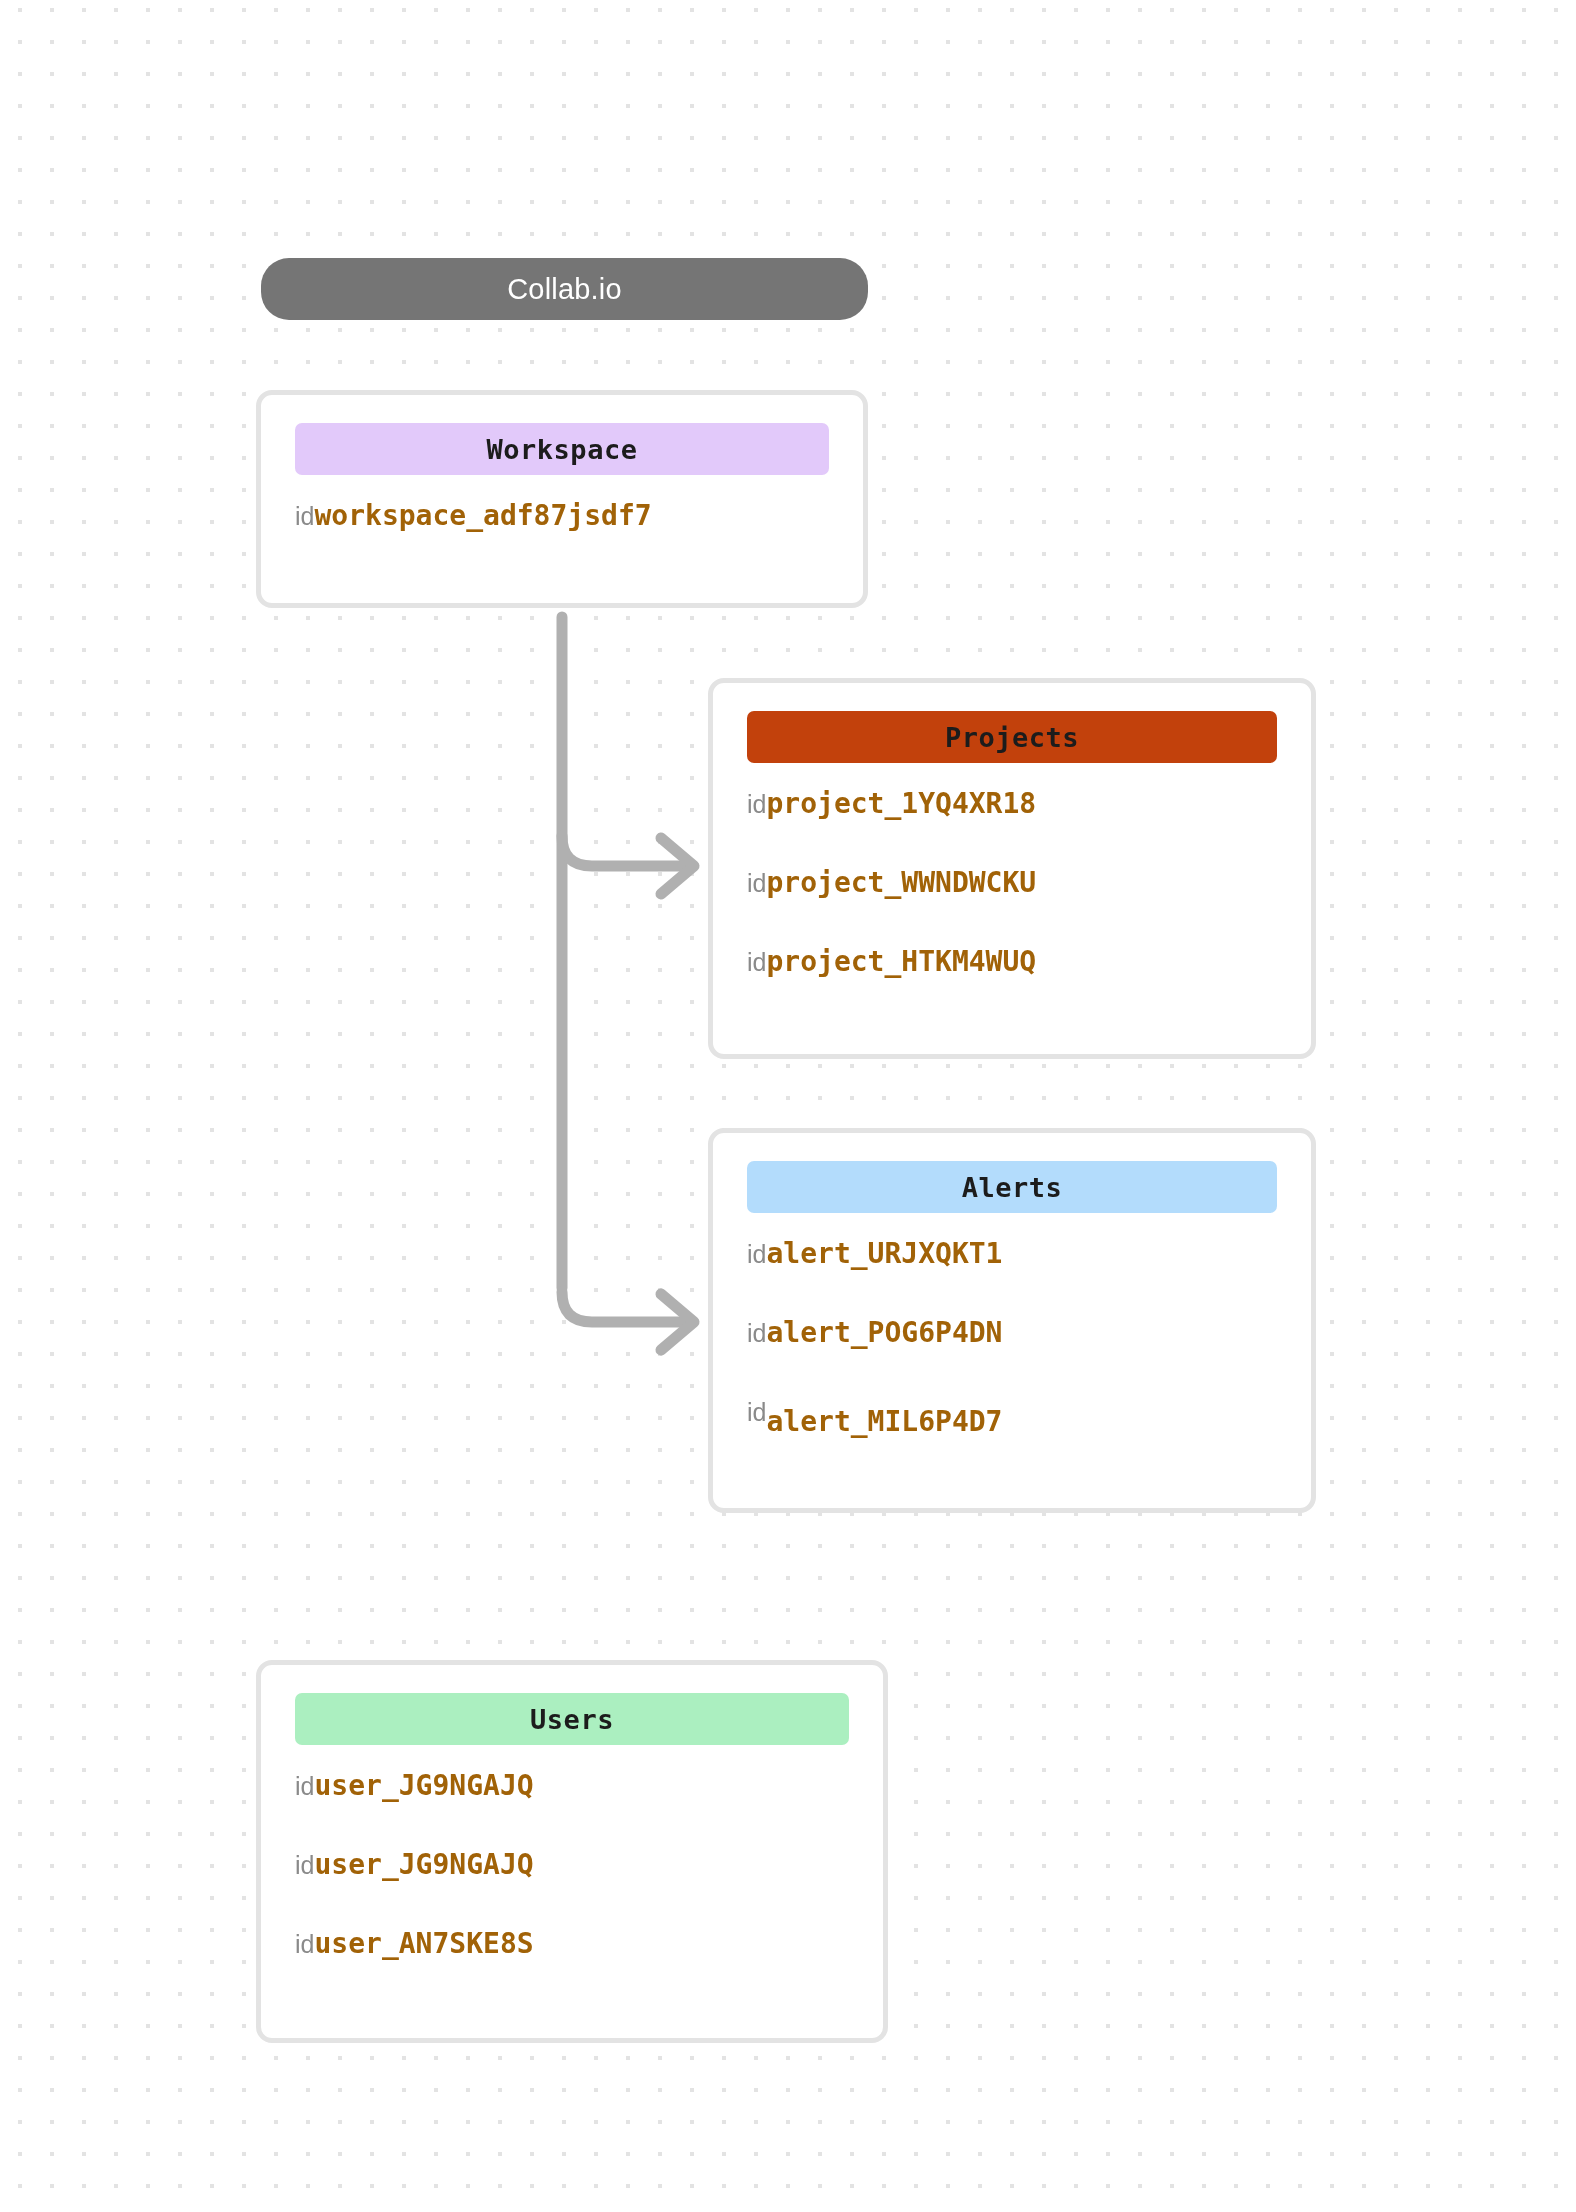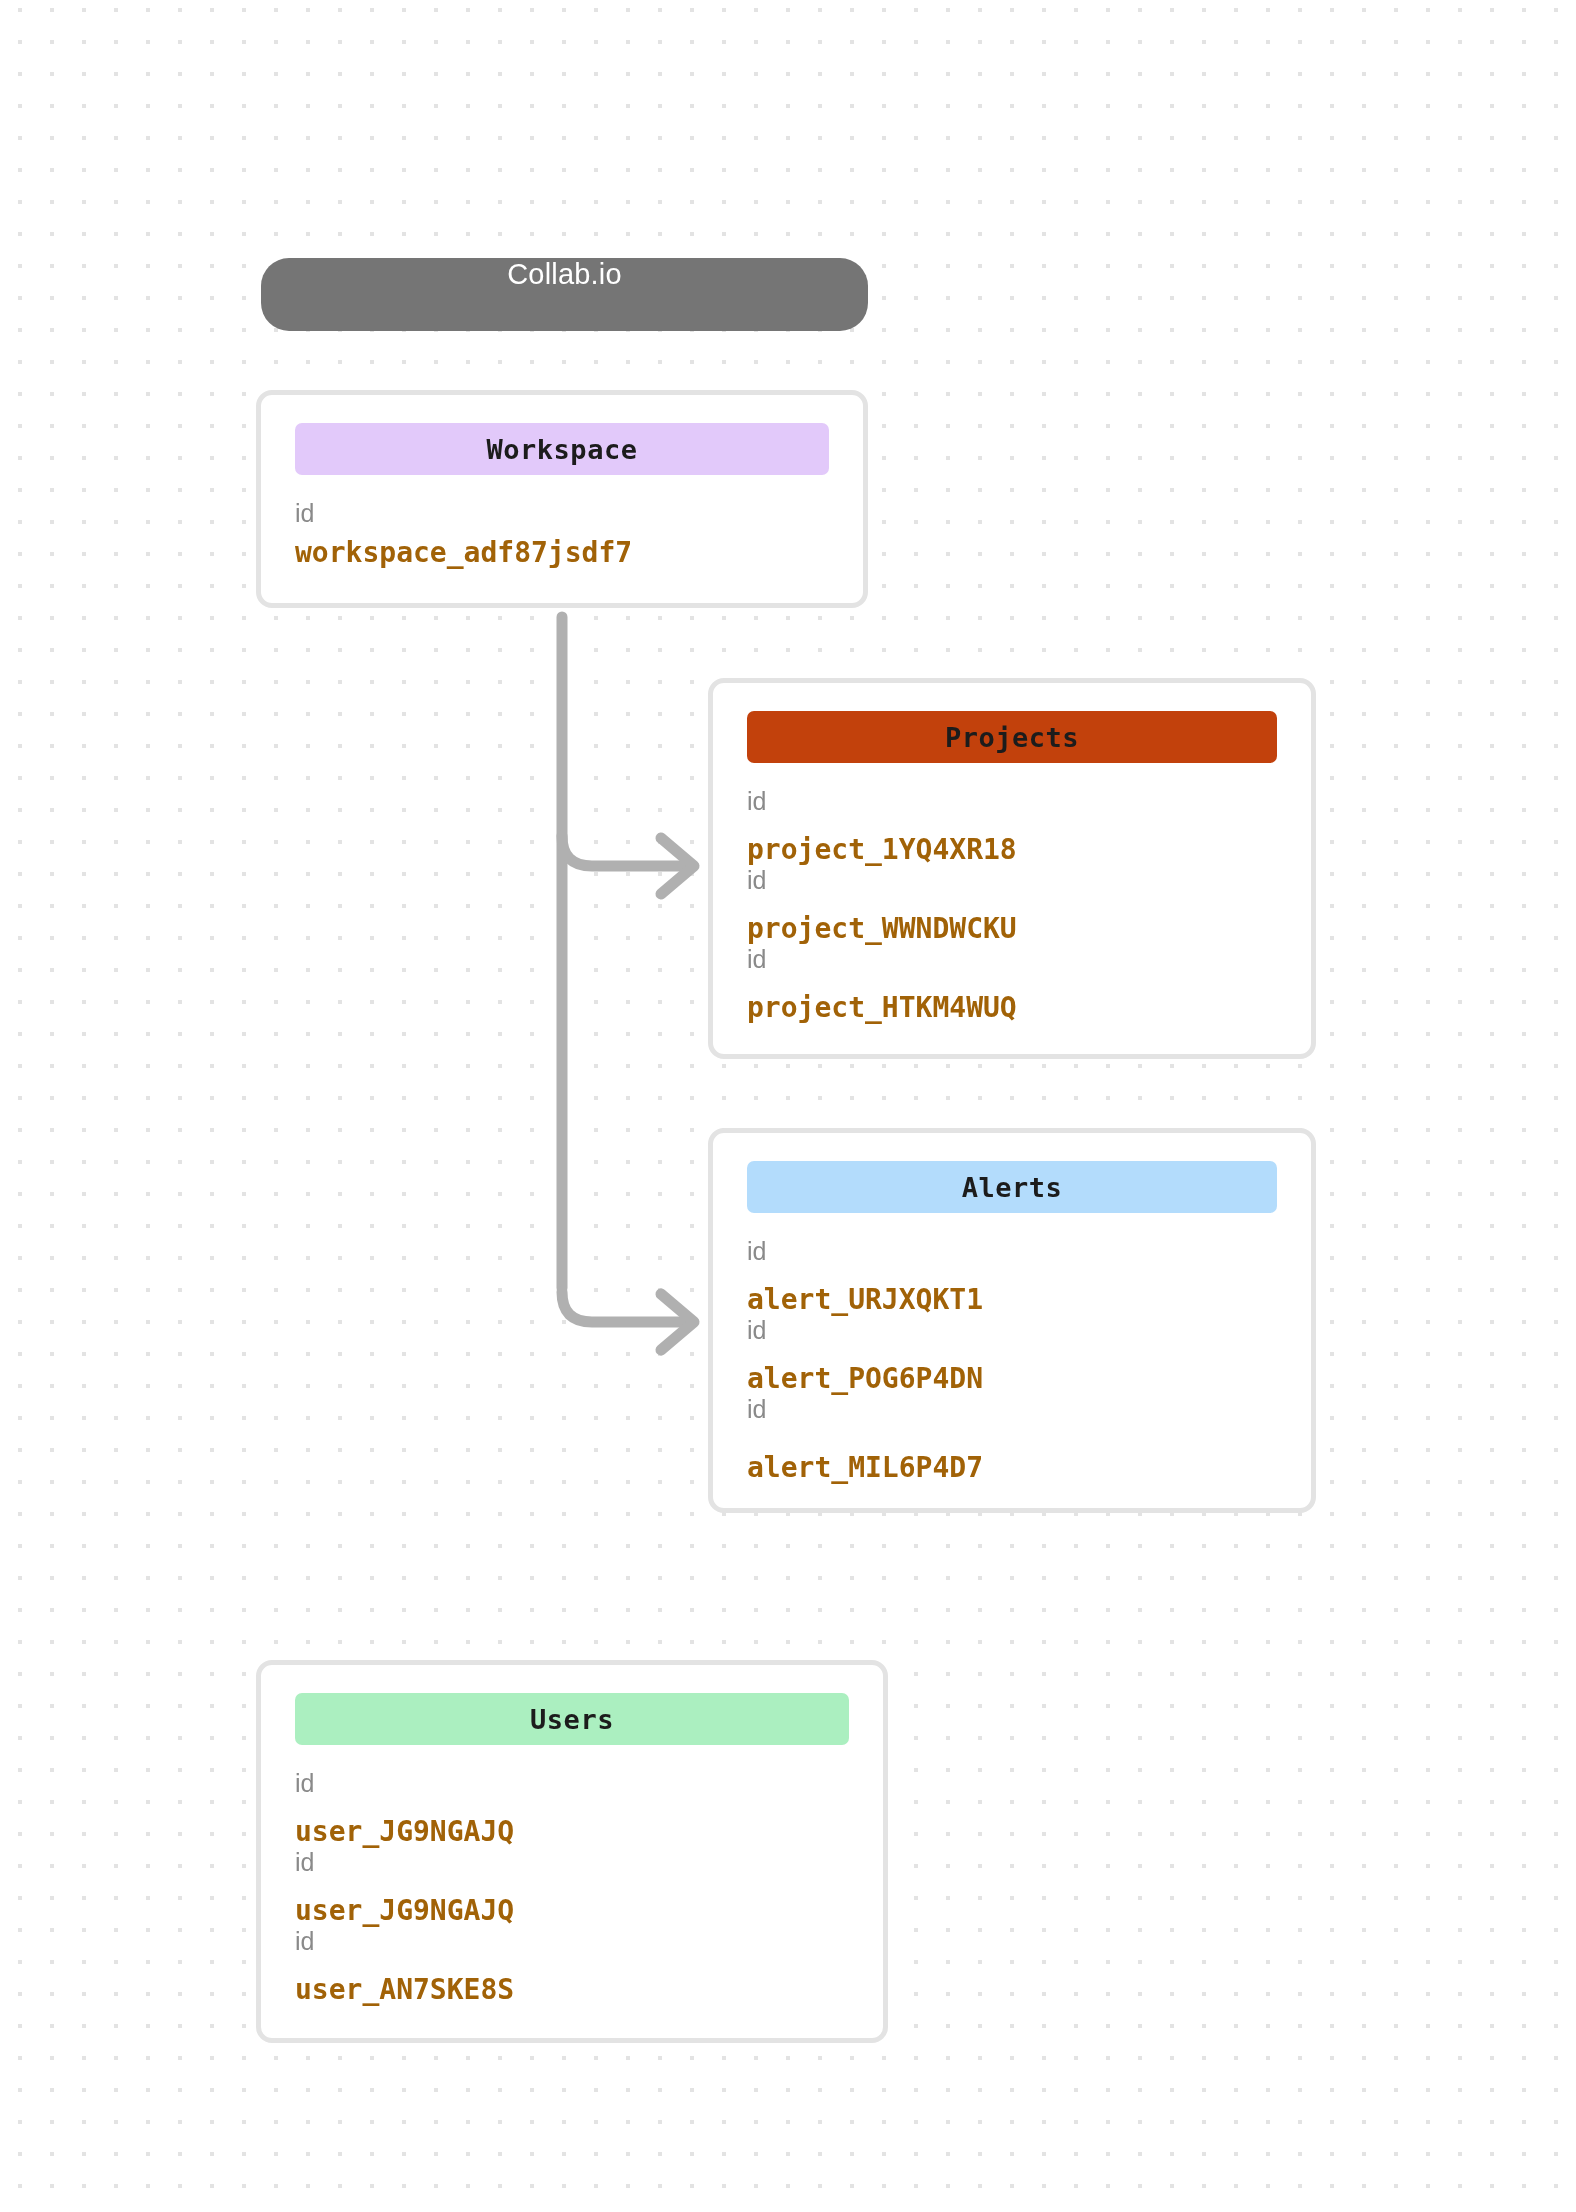--- a/index.html
+++ b/index.html
@@ -32,25 +32,25 @@
     height: 2212px;
     pointer-events: none;
   }
 
   
   .title-pill {
     position: absolute;
     left: 261px;
     top: 258px;
     width: 607px;
-    height: 73px;
+    height: 62px;
     border-radius: 28px;
     background: #757575;
     display: flex;
-    align-items: flex-start;
+    align-items: center;
     justify-content: center;
   }
   .title-pill-label {
     color: #ffffff;
     font-family: "Liberation Sans", sans-serif;
     font-size: 29px;
     letter-spacing: 0.2px;
   }
 
   
@@ -78,23 +78,21 @@
     letter-spacing: 0.5px;
   }
 
   .card-rows {
     display: flex;
     flex-direction: column;
   }
   .row {
     display: flex;
     align-items: baseline;
-    justify-content: space-between;
     height: 79px;
-    flex-direction: column;
   }
   .row-key {
     font-family: "Liberation Sans", sans-serif;
     font-size: 25px;
     color: #8a8a8a;
   }
   .row-val {
     font-family: "DejaVu Sans Mono", "Liberation Mono", monospace;
     font-size: 28px;
     font-weight: 700;

